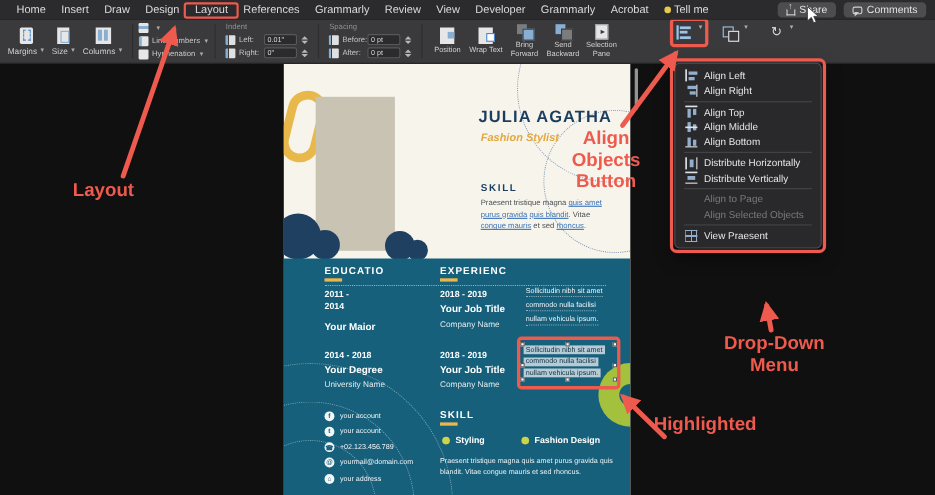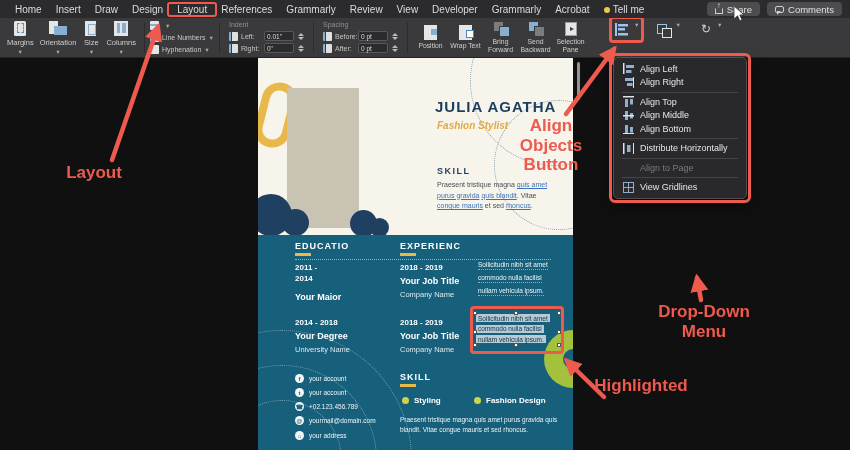--- a/index.html
+++ b/index.html
@@ -18,21 +18,21 @@
   .share-ico { width:8px; height:6px; border:1px solid #cfcfcf; border-top-color:transparent; position:relative; margin-top:3px; }
   .share-ico::after { content:"↑"; position:absolute; left:50%; transform:translateX(-50%); top:-8px; font-size:8px; color:#cfcfcf; }
   .bubble { width:9px; height:7px; border:1px solid #cfcfcf; border-radius:2px; position:relative; }
   .bubble::after { content:""; position:absolute; left:1px; bottom:-3px; border:2px solid transparent; border-top-color:#cfcfcf; border-left-color:#cfcfcf; }
 
   
   .ribbon { position:absolute; left:0; top:18px; width:100%; height:40px; background:#3a3a3c;
             border-bottom:1px solid #242426; display:flex; align-items:stretch; padding:0 4px; z-index:10; }
   .vsep { width:1px; background:#2c2c2e; margin:4px 5px; }
   .rbtn { display:flex; flex-direction:column; align-items:center; justify-content:center; gap:2px; padding:2px 3px; color:#cfcfcf; }
-  .rbtn .lab { font-size:7.5px; display:flex; align-items:center; gap:2px; white-space:nowrap;flex-direction:column; }
+  .rbtn .lab { font-size:7.5px; display:flex; align-items:center; gap:2px; white-space:nowrap; }
   .chev { font-size:5.5px; color:#ababab; }
   .r-ico { position:relative; width:18px; height:15px; flex:none; }
   .r-margins { width:12px; background:#e6e6e6; border-radius:1.5px; margin:0 3px; }
   .r-margins::after { content:""; position:absolute; inset:2.5px; border:1px dashed #5b8fc7; }
   .r-orient::before { content:""; position:absolute; left:0; top:0; width:9px; height:13px; background:#e6e6e6; }
   .r-orient::after  { content:""; position:absolute; left:5px; top:5px; width:13px; height:9px; background:#88aed2; }
   .r-size::before { content:""; position:absolute; left:3px; top:0; width:11px; height:15px; background:#e6e6e6; }
   .r-size::after  { content:""; position:absolute; left:5.5px; top:3px; width:6px; height:9px; border:1px solid #88aed2; }
   .r-columns::before { content:""; position:absolute; left:2px; top:0; width:14px; height:15px; background:#e6e6e6; }
   .r-columns::after  { content:""; position:absolute; left:4.5px; top:2.5px; width:9px; height:10px;
@@ -192,27 +192,20 @@
 
   <div class="ribbon">
     <div class="rbtn">
       <span class="r-ico r-margins"></span>
       <span class="lab">
           <span>Margins</span>
           <span class="chev">▼</span>
         </span>
     </div>
     <div class="rbtn">
-      <span class="r-ico r-orient"></span>
-      <span class="lab">
-          <span>Orientation</span>
-          <span class="chev">▼</span>
-        </span>
-    </div>
-    <div class="rbtn">
       <span class="r-ico r-size"></span>
       <span class="lab">
           <span>Size</span>
           <span class="chev">▼</span>
         </span>
     </div>
     <div class="rbtn">
       <span class="r-ico r-columns"></span>
       <span class="lab">
           <span>Columns</span>
@@ -426,29 +419,37 @@
       </div>
     <div class="dd-item">
         <span class="dd-ico i-ab"></span>
         <span>Align Bottom</span>
       </div>
     <div class="dd-sep"></div>
     <div class="dd-item">
         <span class="dd-ico i-dh"></span>
         <span>Distribute Horizontally</span>
       </div>
+    <div class="dd-item">
+        <span class="dd-ico i-dv"></span>
+        <span>Distribute Vertically</span>
+      </div>
     <div class="dd-sep"></div>
     <div class="dd-item disabled">
         <span class="dd-ico"></span>
         <span>Align to Page</span>
       </div>
+    <div class="dd-item disabled">
+        <span class="dd-ico"></span>
+        <span>Align Selected Objects</span>
+      </div>
     <div class="dd-sep"></div>
     <div class="dd-item">
         <span class="dd-ico i-grid"></span>
-        <span>View Gridlines</span>
+        <span>View Praesent</span>
       </div>
   </div>
 
   <div class="redlabel" style="left:48px; top:163px; width:92px;">Layout</div>
   <div class="redlabel" style="left:505px; top:116px; width:92px;">Align
 Objects
 Button</div>
   <div class="redlabel" style="left:648px; top:302px; width:112px;">Drop-Down
 Menu</div>
   <div class="redlabel" style="left:586px; top:376px; width:110px;">Highlighted</div>

